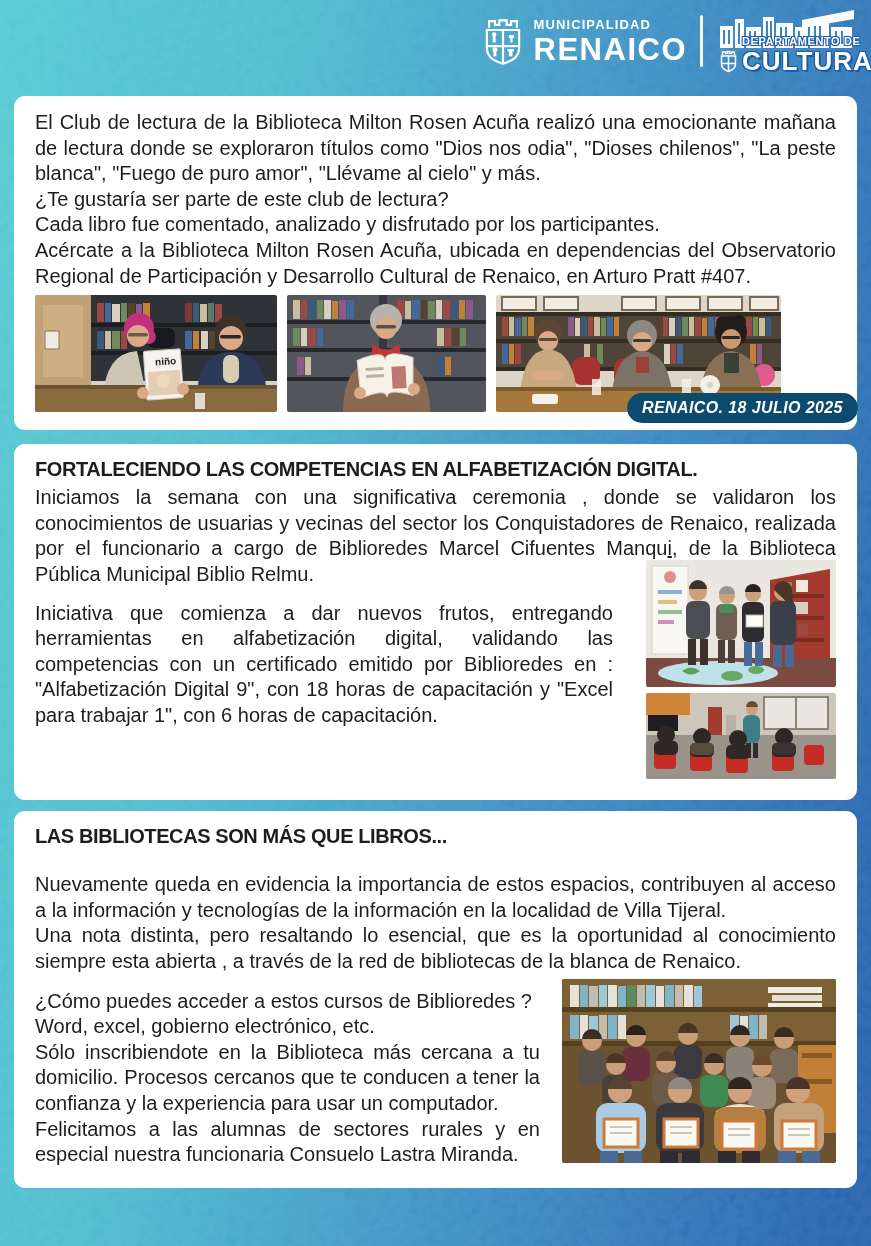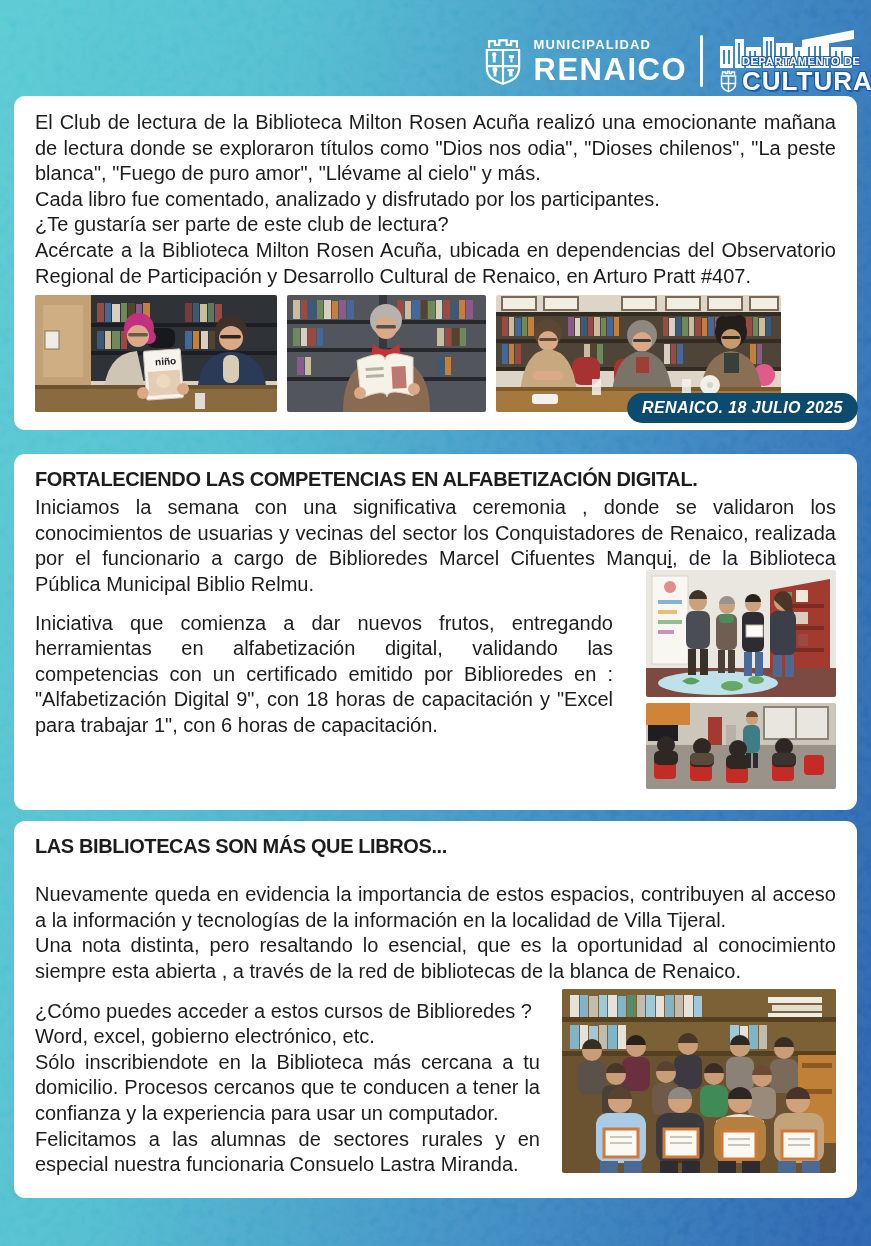--- a/index.html
+++ b/index.html
@@ -9,21 +9,21 @@
     -webkit-font-smoothing:antialiased;
   }
   .page{
     position:relative;width:871px;height:1246px;overflow:hidden;
     background:linear-gradient(100deg,#4ec7d0 0%,#46b9cd 28%,#3389c1 62%,#1d5cab 96%);
   }
   .bg-texture{position:absolute;inset:0;opacity:.10;pointer-events:none;}
 
   
   .header{
-    position:absolute;top:28px;right:15px;height:66px;
+    position:absolute;top:8px;right:15px;height:66px;
     display:flex;align-items:center;gap:13px;color:#fff;z-index:2;
   }
   .logo-muni{display:flex;align-items:center;gap:9px;}
   .muni-text{display:flex;flex-direction:column;line-height:1;}
   .muni-top{font-size:13px;font-weight:800;letter-spacing:1.1px;}
   .muni-name{font-size:31px;font-weight:800;letter-spacing:1.5px;margin-top:3px;}
   .logo-divider{width:3px;height:52px;background:#fff;border-radius:2px;opacity:.95;}
   .logo-culture{position:relative;width:140px;height:66px;}
   .logo-culture .skyline{position:absolute;top:0;left:0;}
   .culture-text{
@@ -39,21 +39,21 @@
     text-shadow:1px 1px 0 #1d5cab,-1px -1px 0 #1d5cab,1px -1px 0 #1d5cab,-1px 1px 0 #1d5cab,2px 2px 0 #1d5cab;
   }
 
   
   .card{
     position:relative;z-index:1;box-sizing:border-box;
     width:843px;margin-left:14px;background:#fff;border-radius:11px;
     padding:14px 21px 18px;color:#1d1d1f;
   }
   #card-1{margin-top:96px;}
-  #card-2{margin-top:24px;min-height:356px;}
+  #card-2{margin-top:14px;min-height:356px;}
   #card-3{margin-top:11px;min-height:377px;}
   .t{font-size:20px;line-height:1.28;margin:0;text-align:justify;}
   .card-title{font-size:20px;font-weight:800;letter-spacing:-.4px;margin:0 0 4px;text-align:left;}
   .u{text-decoration:underline;}
   .mt13{margin-top:13px;}
   .mt14{margin-top:14px;}
   .mb24{margin-bottom:24px;}
   .narrow-2{width:578px;}
   .narrow-3{width:505px;}
 
@@ -157,22 +157,22 @@
         <div class="culture-lines">
           <span class="culture-top">DEPARTAMENTO DE</span>
           <span class="culture-name">CULTURA</span>
         </div>
       </div>
     </div>
   </header>
 
   <section class="card" id="card-1">
     <p class="t">El Club de lectura de la Biblioteca Milton Rosen Acuña realizó una emocionante mañana de lectura donde se exploraron títulos como "Dios nos odia", "Dioses chilenos", "La peste blanca", "Fuego de puro amor", "Llévame al cielo" y más.</p>
+    <p class="t">¿Te gustaría ser parte de este club de lectura?</p>
     <p class="t">Cada libro fue comentado, analizado y disfrutado por los participantes.</p>
-    <p class="t">¿Te gustaría ser parte de este club de lectura?</p>
     <p class="t">Acércate a la Biblioteca Milton Rosen Acuña, ubicada en dependencias del Observatorio Regional de Participación y Desarrollo Cultural de Renaico, en Arturo Pratt #407.</p>
 
     <div class="photo-row">
 
       <figure>
         <svg width="242" height="117" viewBox="0 0 242 117">
           <rect width="242" height="117" fill="#d8d2c6"></rect>
           <rect width="56" height="117" fill="#c3a176"></rect>
             <rect x="8" y="10" width="40" height="72" fill="#cfae84"></rect>
           <rect x="10" y="36" width="14" height="18" fill="#efece4" stroke="#8a7456"></rect>

